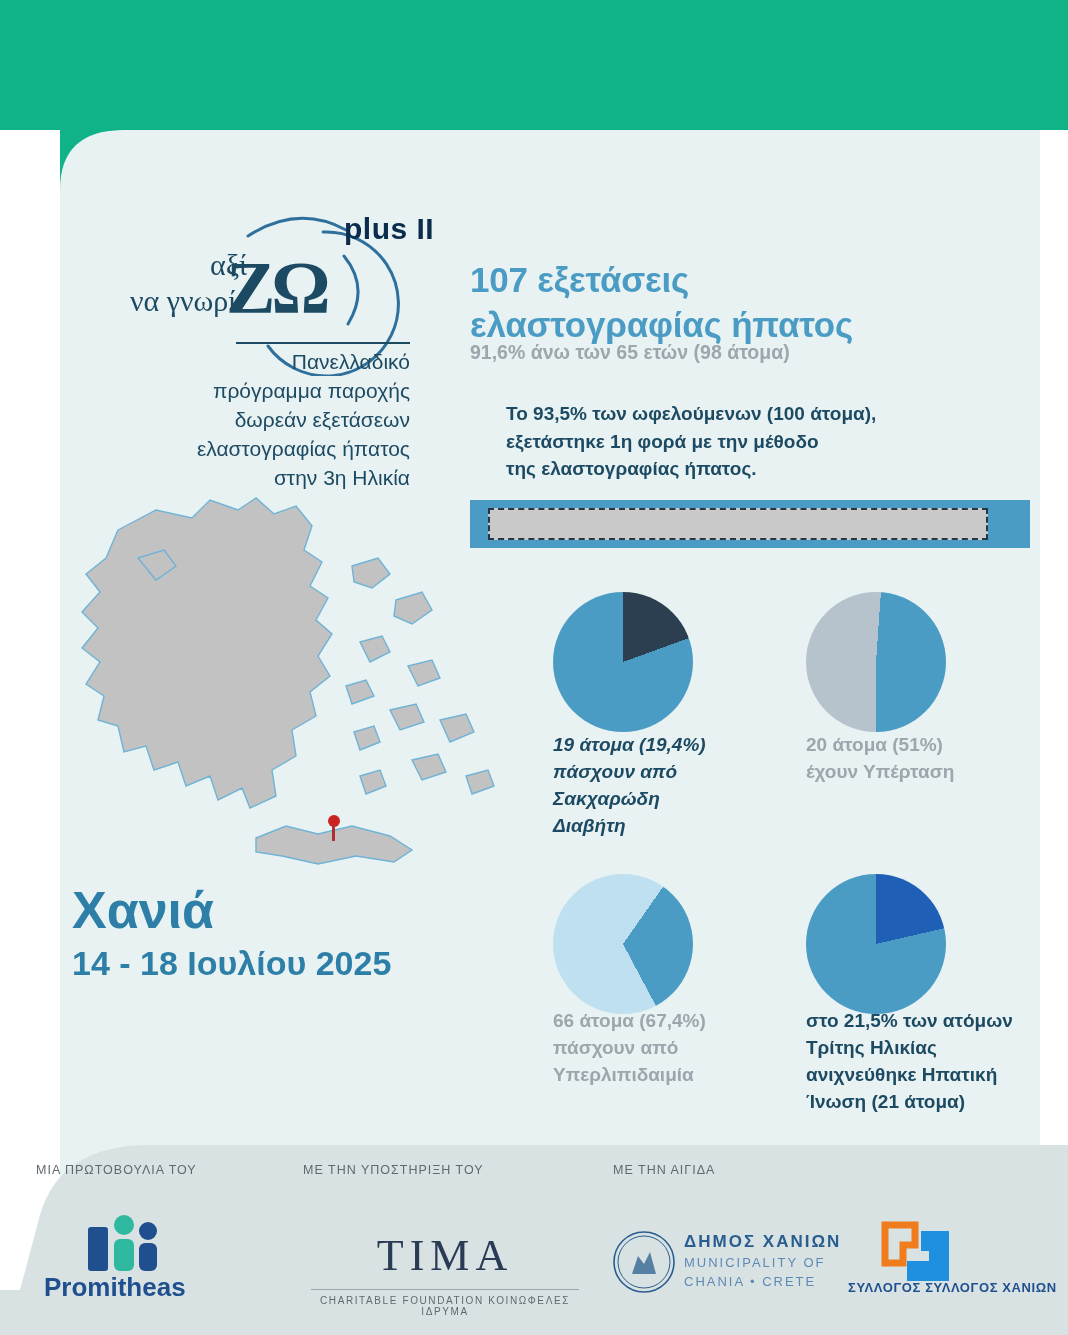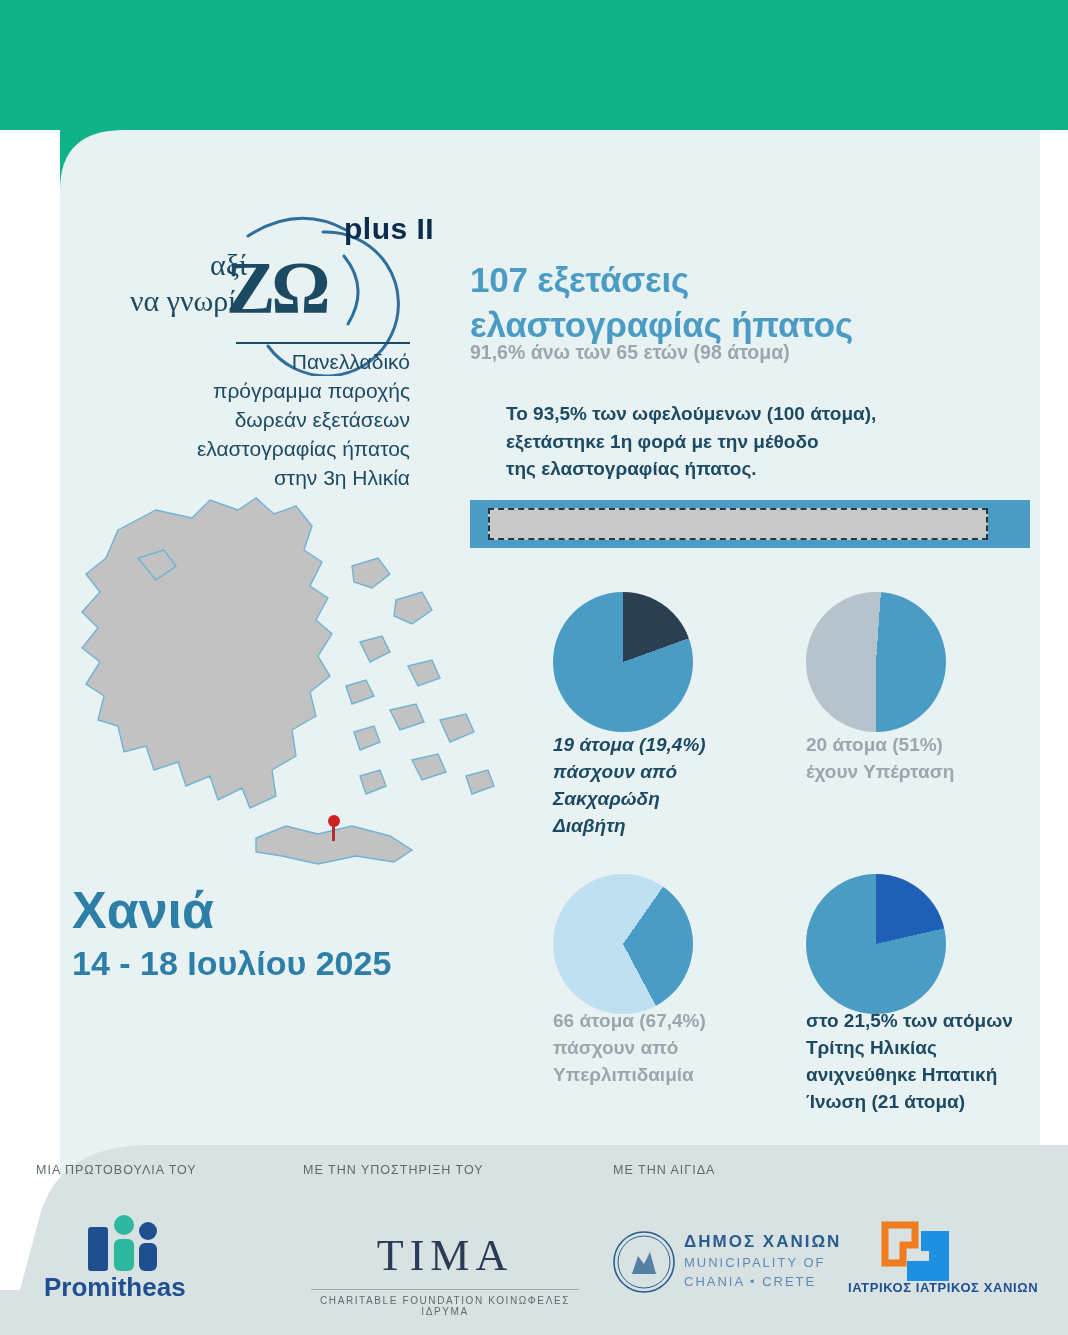--- a/index.html
+++ b/index.html
@@ -360,15 +360,15 @@
     </svg>
     <div class="dimos-t1">ΔΗΜΟΣ  ΧΑΝΙΩΝ</div>
     <div class="dimos-t2">MUNICIPALITY OF</div>
     <div class="dimos-t3">CHANIA • CRETE</div>
   </div>
 
   <svg class="isx" viewBox="0 0 215 105">
     <path d="M40 20 L70 20 L70 40 L58 40 L58 58 L40 58 Z" fill="none" stroke="#f07c1e" stroke-width="7"></path>
     <path d="M76 26 L104 26 L104 76 L62 76 L62 56 L84 56 L84 46 L76 46 Z" fill="#1f8fe0"></path>
   </svg>
-  <div class="isx-text">ΙΑΤΡΙΚΟΣ ΙΑΤΡΙΚΟΣ ΧΑΝΙΩΝ</div>
+  <div class="isx-text">ΣΥΛΛΟΓΟΣ ΣΥΛΛΟΓΟΣ ΧΑΝΙΩΝ</div>
 
 </div>
 
 </body></html>

